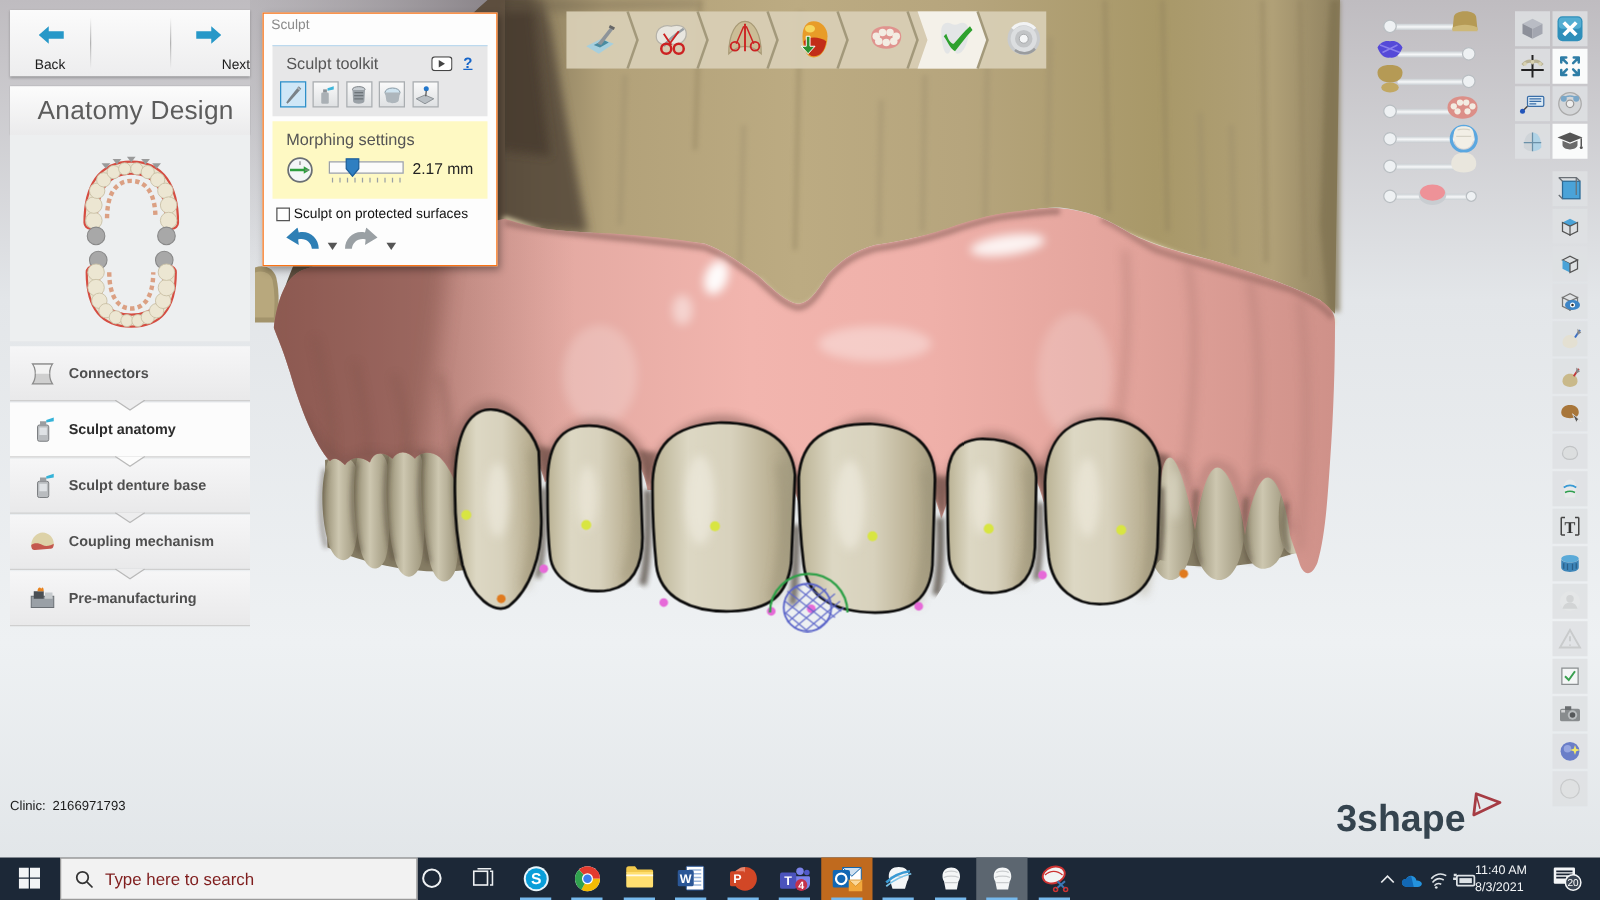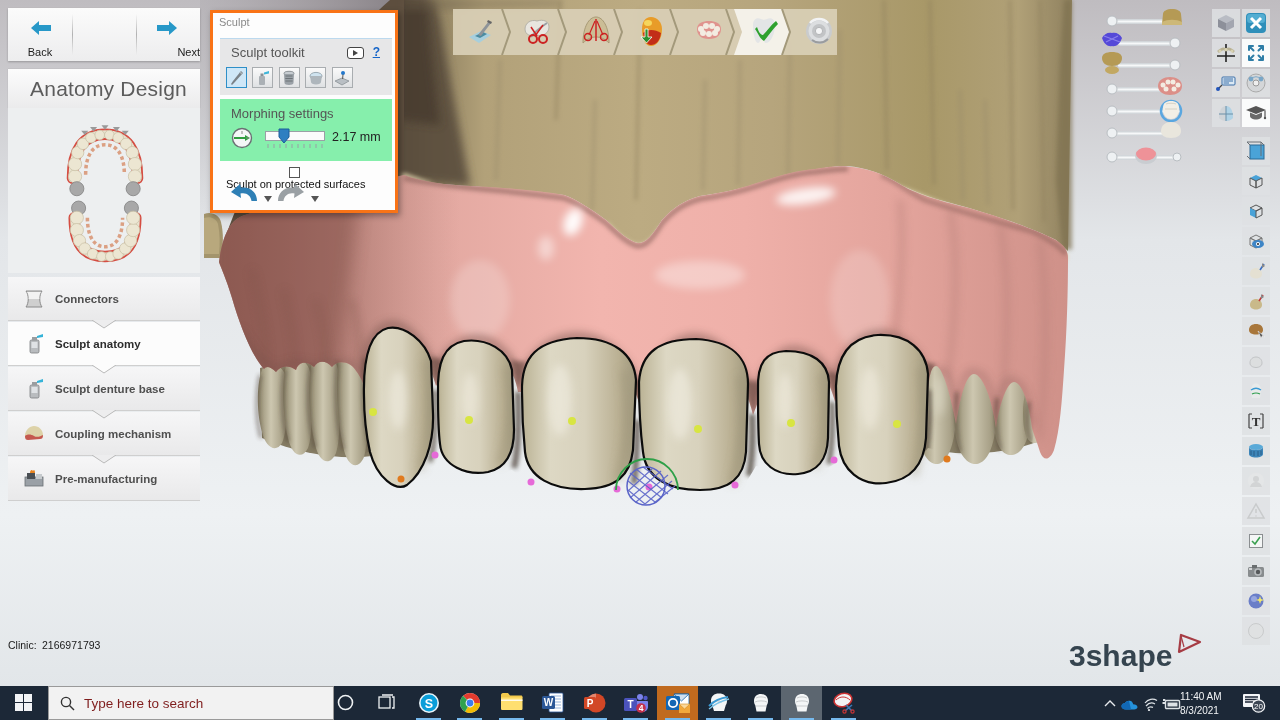--- a/index.html
+++ b/index.html
@@ -447,21 +447,21 @@
     </div>
   </div>
   <style>
     .mitem { position:absolute; left:0; width:192px; height:44px; background:linear-gradient(180deg,#f6f6f7,#e9e9ea); border-bottom:1px solid #cfcfcf; }
     .mitem.active { background:#fcfcfc; }
     .micon { position:absolute; left:14px; top:10px; }
     .mtext { position:absolute; left:47px; top:16px; font-size:11.5px; font-weight:bold; color:#4f4f4f; }
     .notch { position:absolute; left:84px; bottom:-9px; z-index:2; }
   </style>
 
-  <div class="abs" style="left:210px;top:10px;width:188px;height:203px;background:#fdfdfd;border:3px solid #f97316;box-shadow:2px 3px 6px rgba(0,0,0,0.35);">
+  <div class="abs" style="left:210px;top:10px;width:188px;height:203px;background:#fdfdfd;border:1px solid #f97316;box-shadow:2px 3px 6px rgba(0,0,0,0.35);">
     <div style="position:absolute;left:6px;top:3px;font-size:11px;color:#8a8a8a;">Sculpt</div>
 
     <div style="position:absolute;left:7px;top:25px;width:172px;height:57px;background:#e7e7e8;border-top:1px solid #bcd9ee;">
       <div style="position:absolute;left:11px;top:6px;font-size:13px;color:#555;">Sculpt toolkit</div>
       <svg width="17" height="12" viewBox="0 0 17 12" style="position:absolute;right:28px;top:8px;">
           <rect x="0.5" y="0.5" width="16" height="11" rx="2.5" fill="#fff" stroke="#444"></rect>
           <path d="M6,3 L11,6 L6,9 Z" fill="#444"></path>
         </svg>
       <div style="position:absolute;right:12px;top:6px;font-size:12px;font-weight:bold;color:#1464c8;text-decoration:underline;">?</div>
       <div style="position:absolute;left:6px;top:28px;">
@@ -484,21 +484,21 @@
               <path d="M2,6 L3,12 C3,13.4 5,14.5 8,14.5 C11,14.5 13,13.4 13,12 L14,6 Z" fill="#aeb6bc"></path>
             </svg></span>
         <span class="tkbtn"><svg width="16" height="16" viewBox="0 0 16 16">
               <path d="M1,11 L8,8 L15,11 L8,15 Z" fill="#b9bfc4" stroke="#83898e" stroke-width="0.7"></path>
               <circle cx="9" cy="3" r="2" fill="#2277cc"></circle>
               <path d="M9,4.5 L8.6,9" stroke="#555" stroke-width="1"></path>
             </svg></span>
       </div>
     </div>
 
-    <div style="position:absolute;left:7px;top:86px;width:172px;height:62px;background:#86efac;">
+    <div style="position:absolute;left:7px;top:86px;width:172px;height:62px;background:#fef9c3;">
       <div style="position:absolute;left:11px;top:7px;font-size:13px;color:#555;">Morphing settings</div>
       <svg width="22" height="22" viewBox="0 0 22 22" style="position:absolute;left:11px;top:28px;">
           <circle cx="11" cy="11" r="9.5" fill="#f4f6f7" stroke="#6a6f73" stroke-width="1.4"></circle>
           <path d="M3,11 L15,11" stroke="#2e9e3e" stroke-width="2"></path>
           <path d="M14,8 L19,11 L14,14 Z" fill="#2e9e3e"></path>
           <path d="M11,4 L11,7 M18,11 L15,11" stroke="#888" stroke-width="1"></path>
         </svg>
       <div style="position:absolute;left:45px;top:32px;width:60px;height:10px;background:#fbfbfb;border:1px solid #9aa0a5;"></div>
       <svg width="12" height="16" viewBox="0 0 12 16" style="position:absolute;left:58px;top:29px;">
           <path d="M1,1 L11,1 L11,9 L6,15 L1,9 Z" fill="#2f7fc1" stroke="#1d5f9a" stroke-width="1"></path>
@@ -513,21 +513,21 @@
             <line x1="31" y1="0" x2="31" y2="4"></line>
             <line x1="37" y1="0" x2="37" y2="4"></line>
             <line x1="43" y1="0" x2="43" y2="4"></line>
             <line x1="49" y1="0" x2="49" y2="4"></line>
             <line x1="55" y1="0" x2="55" y2="4"></line>
       </g>
         </svg>
       <div style="position:absolute;left:112px;top:31px;font-size:12.5px;color:#222;">2.17 mm</div>
     </div>
 
-    <div style="position:absolute;left:10px;top:154px;display:flex;align-items:center;flex-direction:column;">
+    <div style="position:absolute;left:10px;top:154px;display:flex;align-items:center;">
       <div style="width:11px;height:11px;background:#fff;border:1px solid #555;"></div>
       <span style="font-size:11px;color:#111;margin-left:3px;">Sculpt on protected surfaces</span>
     </div>
 
     <svg width="28" height="22" viewBox="0 0 28 22" style="position:absolute;left:17px;top:171px;">
         <path d="M27,17 C27,8 19,2 11,4 L10,0 L1,8 L11,14 L10.5,9.5 C16,8 21,11.5 21.5,17 Z" fill="#2e7fb5"></path>
       </svg>
     <svg width="8" height="6" viewBox="0 0 8 6" style="position:absolute;left:51px;top:183px;">
         <path d="M0,0 L8,0 L4,6 Z" fill="#555"></path>
       </svg>

